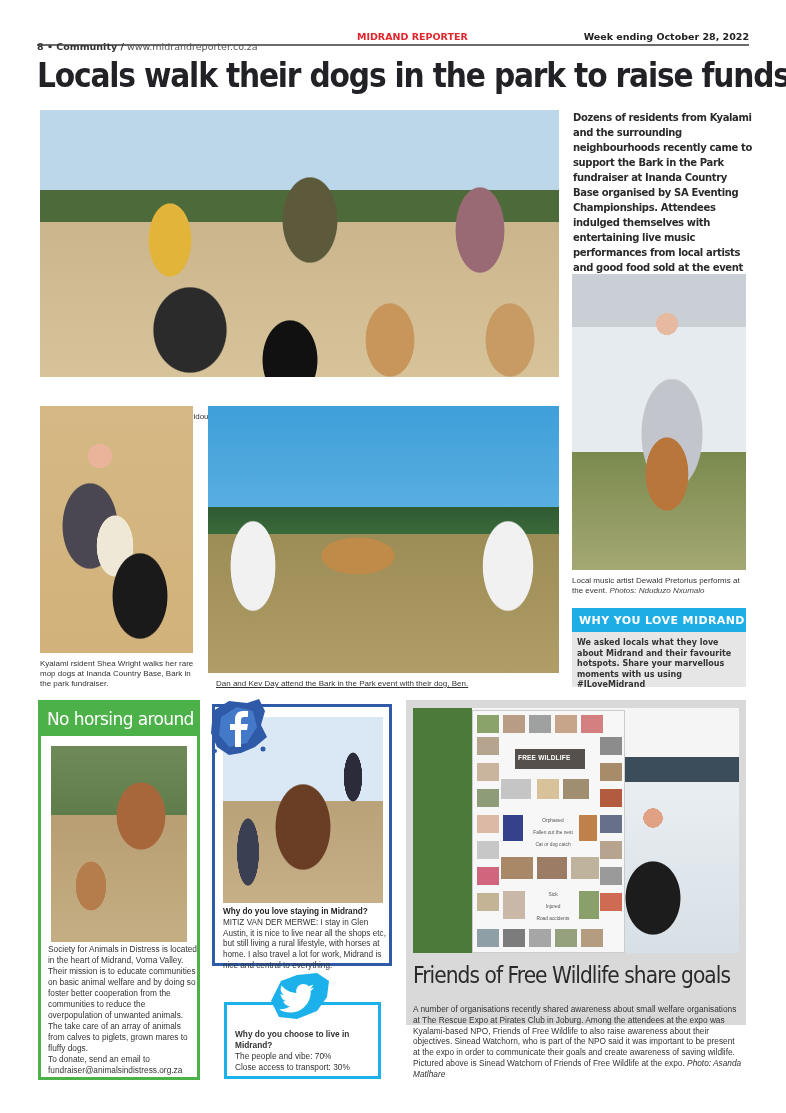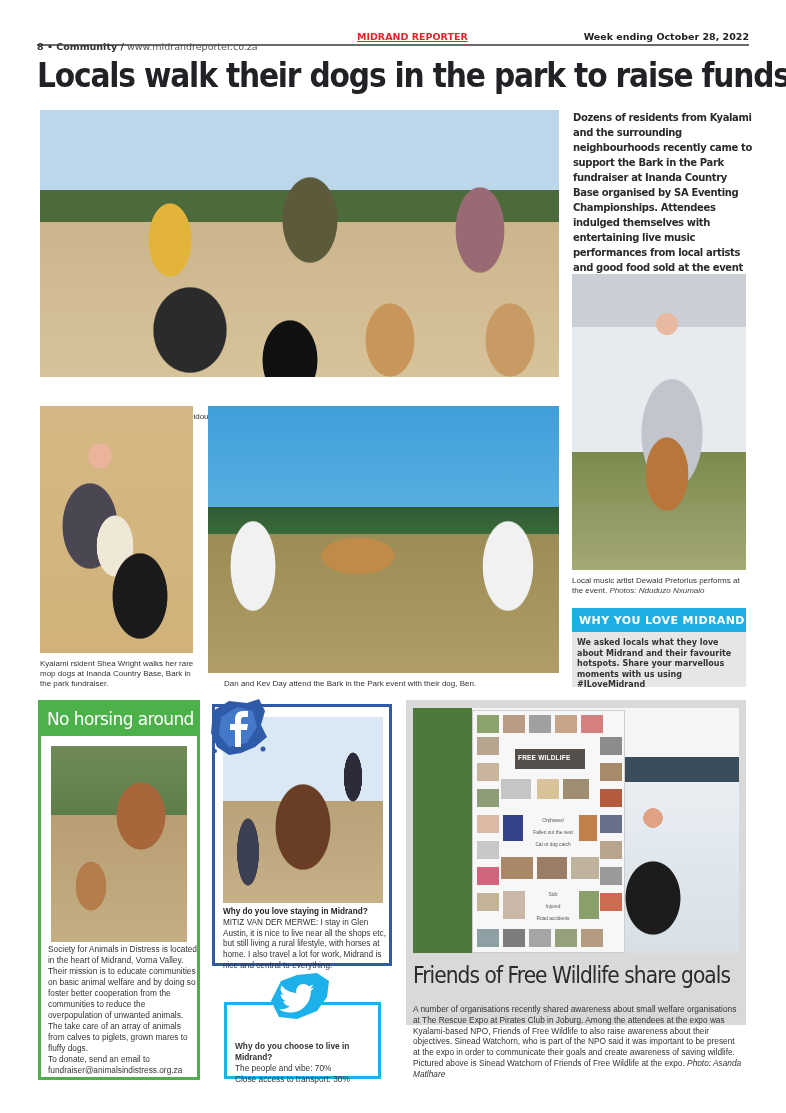--- a/index.html
+++ b/index.html
@@ -4,21 +4,21 @@
 <style>
   * { box-sizing: border-box; margin: 0; padding: 0; }
   html, body { width: 786px; height: 1113px; background: #ffffff; overflow: hidden; }
   body { position: relative; font-family: "Liberation Sans", sans-serif; color: #222; }
   .abs { position: absolute; }
 
   
   .hdr { top: 28px; left: 37px; width: 712px; height: 18px; border-bottom: 2px solid #6b6b6b; font-family: "DejaVu Sans", sans-serif; font-weight: bold; font-size: 9.5px; }
   .hdr .left { position: absolute; left: 0; top: 13px; color: #333; }
   .hdr .left .url { color: #555; font-weight: normal; }
-  .hdr .center { position: absolute; left: 320px; top: 3px; color: #e0252b; text-decoration: underline; }
+  .hdr .center { position: absolute; left: 320px; top: 3px; color: #e0252b; }
   .hdr .right { position: absolute; right: 0; top: 3px; color: #222; }
 
   .headline { top: 56px; left: 37px; width: 712px; font-family: "DejaVu Sans", sans-serif; font-weight: bold; font-size: 33px; letter-spacing: -1.3px; transform: scaleX(0.9); transform-origin: left; white-space: nowrap; color: #222226; }
 
   
   .photo { overflow: hidden; }
   .p-main { top: 110px; left: 40px; width: 519px; height: 267px;
     background:
       radial-gradient(ellipse 60px 70px at 150px 220px, #2b2b2b 60%, transparent 62%),
       radial-gradient(ellipse 45px 65px at 250px 250px, #111 60%, transparent 62%),
@@ -78,21 +78,21 @@
       radial-gradient(ellipse 45px 70px at 80px 110px, #6a3e24 60%, transparent 62%),
       radial-gradient(ellipse 15px 40px at 130px 60px, #2b2b3a 60%, transparent 62%),
       radial-gradient(ellipse 18px 55px at 25px 135px, #3a3f52 60%, transparent 62%),
       linear-gradient(180deg, #d9e8f4 0%, #d9e8f4 45%, #b9a178 45%, #c6b088 100%); }
   .fb .fb-badge { position: absolute; top: -10px; left: -8px; width: 62px; height: 62px; }
   .fb .text { position: absolute; top: 200px; left: 8px; width: 165px; font-size: 8.2px; line-height: 10.8px; color: #333; }
   .fb .text b { color: #222; }
 
   
   .tw { top: 1002px; left: 224px; width: 157px; height: 77px; border: 3px solid #1cb1ea; background: #fff; }
-  .tw .text { position: absolute; top: 24px; left: 8px; width: 145px; font-size: 8.3px; line-height: 11px; color: #333; margin-top: 12px; }
+  .tw .text { position: absolute; top: 24px; left: 8px; width: 145px; font-size: 8.3px; line-height: 11px; color: #333; }
   .tw-badge { top: 971px; left: 267px; width: 66px; height: 50px; }
 
   
   .fofw { top: 700px; left: 406px; width: 340px; height: 325px; background: #d9d9d9; }
   .fofw .photo-w { position: absolute; top: 8px; left: 7px; width: 326px; height: 245px;
     background:
       radial-gradient(circle 16px at 240px 110px, #e0a184 60%, transparent 62%),
       radial-gradient(ellipse 45px 60px at 240px 190px, #1c1c1c 60%, transparent 62%),
       linear-gradient(90deg, #4c7a3a 0%, #4c7a3a 18%, transparent 18%),
       linear-gradient(180deg, #f5f5f5 0%, #f5f5f5 20%, #3b4d5a 20%, #3b4d5a 30%, #e9eef2 30%, #d7e0e6 100%); }
@@ -122,21 +122,21 @@
 <div class="abs photo p-singer"></div>
 <div class="abs caption" style="top:576px;left:572px;width:180px;">
   <span>Local music artist Dewald Pretorius performs at the event.</span>
   <i>Photos: Nduduzo Nxumalo</i>
 </div>
 
 <div class="abs photo p-shea"></div>
 <div class="abs caption" style="top:659px;left:40px;width:160px;">Kyalami rsident Shea Wright walks her rare mop dogs at Inanda Country Base, Bark in the park fundraiser.</div>
 
 <div class="abs photo p-dankev"></div>
-<div class="abs caption" style="top:679px;left:224px;width:351px;">Dan and Kev Day attend the Bark in the Park event with their dog, Ben.</div>
+<div class="abs caption" style="top:679px;left:216px;width:351px;text-decoration:underline;">Dan and Kev Day attend the Bark in the Park event with their dog, Ben.</div>
 
 <div class="abs wylm-head">WHY YOU LOVE MIDRAND</div>
 <div class="abs wylm-body">We asked locals what they love about Midrand and their favourite hotspots. Share your marvellous moments with us using #ILoveMidrand</div>
 
 <div class="abs nha">
   <div class="title">No horsing around</div>
   <div class="photo-h"></div>
   <div class="text">
     <span>Society for Animals in Distress is located in the heart of Midrand, Vorna Valley. Their mission is to educate communities on basic animal welfare and by doing so foster better cooperation from the communities to reduce the overpopulation of unwanted animals. The take care of an array of animals from calves to piglets, grown mares to fluffy dogs.</span><br>
     <span>To donate, send an email to fundraiser@animalsindistress.org.za</span>

